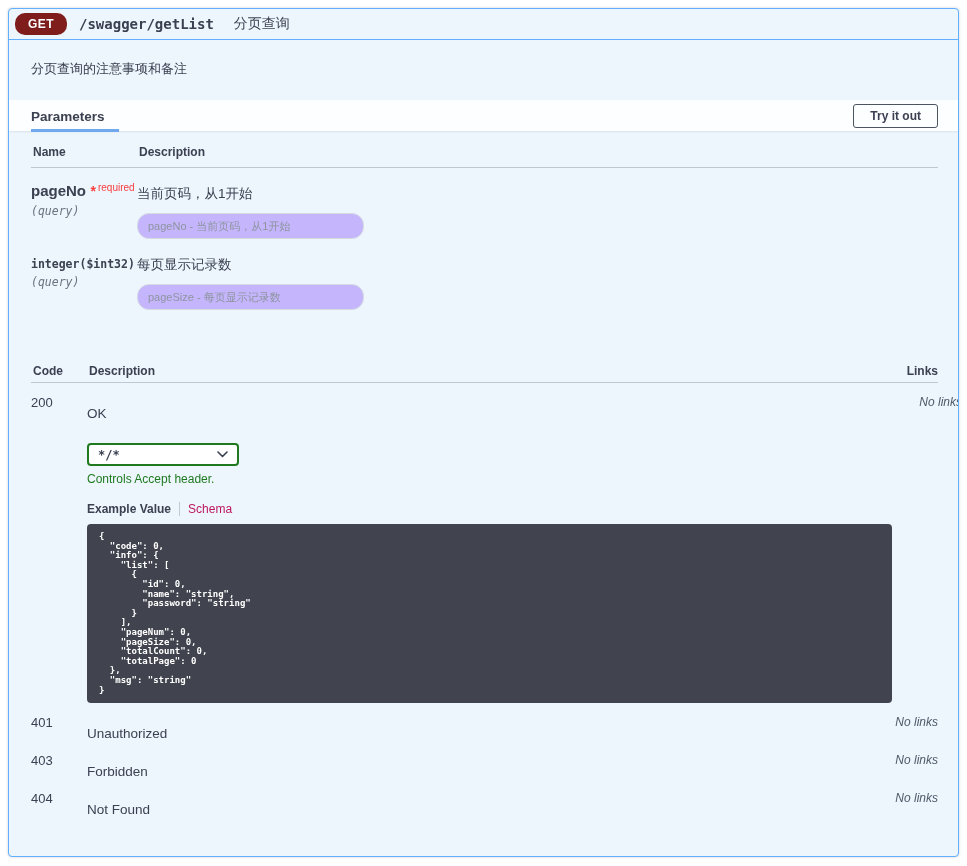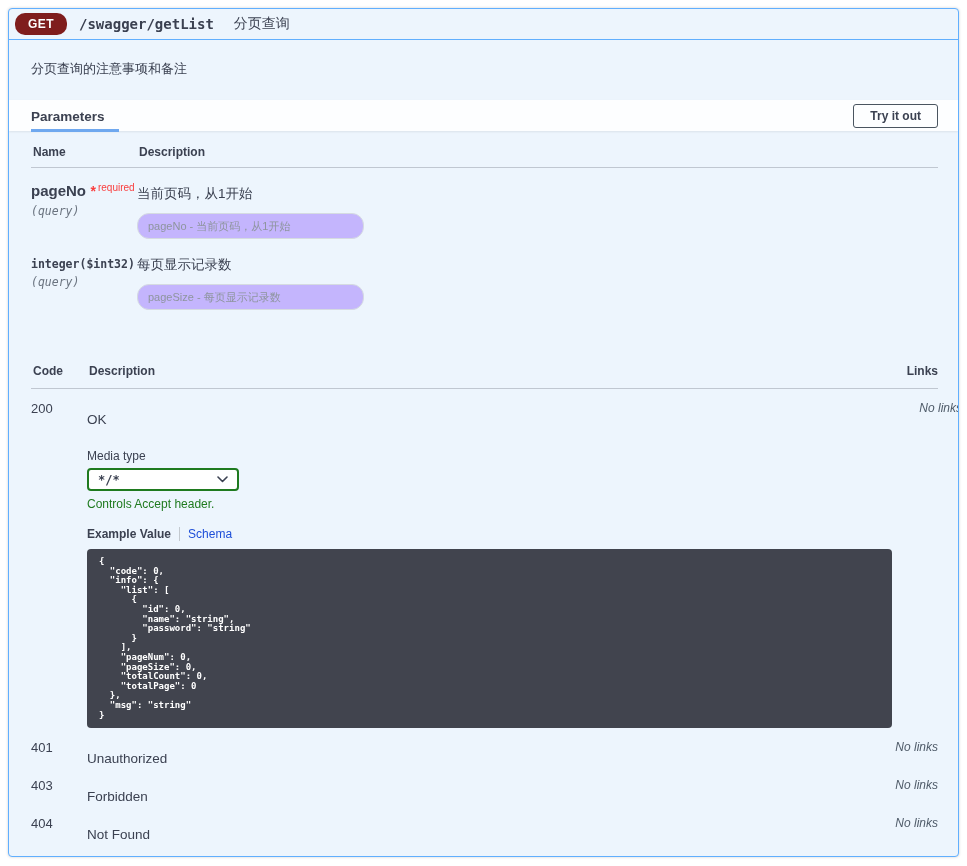--- a/index.html
+++ b/index.html
@@ -63,21 +63,21 @@
     border:1px solid #d5dbe1; border-radius:12px; background:#c4b5fd;
     padding:0 10px; font-size:11px; color:#3b4151;
     font-family:"Liberation Sans", sans-serif;
   }
   .param-input::placeholder { color:#8e959e; }
   .params-bottom-pad { height:40px; }
 
   
   .resp-thead {
     display:grid; grid-template-columns:56px 1fr 70px;
-    padding:14px 0 10px 2px; border-bottom:1px solid rgba(59,65,81,.25);
+    padding:14px 0 4px 2px; border-bottom:1px solid rgba(59,65,81,.25);
   }
   .resp-row { display:grid; grid-template-columns:56px 1fr 70px; padding-top:10px; }
   .resp-code { font-size:13px; padding-top:2px; }
   .resp-desc-text { font-size:13.5px; padding-top:13px; }
   .resp-links { font-size:12px; font-style:italic; color:#4f5b69; text-align:right; padding-top:2px; }
   .links-head { text-align:right; }
 
   
   .media-block { margin-top:22px; }
   .media-label { font-size:12px; }
@@ -85,21 +85,21 @@
     margin-top:5px; width:152px; height:23px; background:#fff;
     border:2px solid #1f7a1f; border-radius:4px; display:flex;
     align-items:center; justify-content:space-between; padding:0 9px;
     cursor:pointer;
   }
   .media-select-value { font-size:12px; font-weight:bold; font-family:"DejaVu Sans Mono", monospace; }
   .media-hint { margin-top:6px; font-size:12px; color:#1f7a1f; }
   .model-tabs { margin-top:16px; font-size:12px; display:flex; align-items:center; }
   .tab-example { font-weight:bold; cursor:pointer; }
   .tab-sep { width:1px; height:14px; background:#c3c9cf; margin:0 8px; }
-  .tab-schema { color:#1d4ed8; cursor:pointer; }
+  .tab-schema { color:#be185d; cursor:pointer; }
   .example-pre {
     margin-top:8px; background:#41444e; border-radius:4px;
     width:805px; max-width:100%; padding:8px 12px;
     font-family:"DejaVu Sans Mono", monospace; font-weight:bold;
     font-size:9px; line-height:9.6px; color:#ffffff; white-space:pre;
     overflow:hidden;
   }
 </style>
 </head>
 <body>
@@ -160,21 +160,20 @@
       <div class="thead-cell">Description</div>
       <div class="thead-cell links-head">Links</div>
     </div>
 
     <div class="resp-row">
       <div class="resp-code">200</div>
       <div>
         <div class="resp-desc-text">OK</div>
 
         <div class="media-block">
-          <div class="media-label">Media type</div>
           <div class="media-select">
             <span class="media-select-value">*/*</span>
             <svg width="11" height="7" viewBox="0 0 11 7">
                 <polyline points="1,1 5.5,5.5 10,1" fill="none" stroke="#3b4151" stroke-width="1.6" stroke-linecap="round" stroke-linejoin="round"></polyline>
               </svg>
           </div>
           <div class="media-hint">Controls Accept header.</div>
         </div>
 
         <div class="model-tabs">

